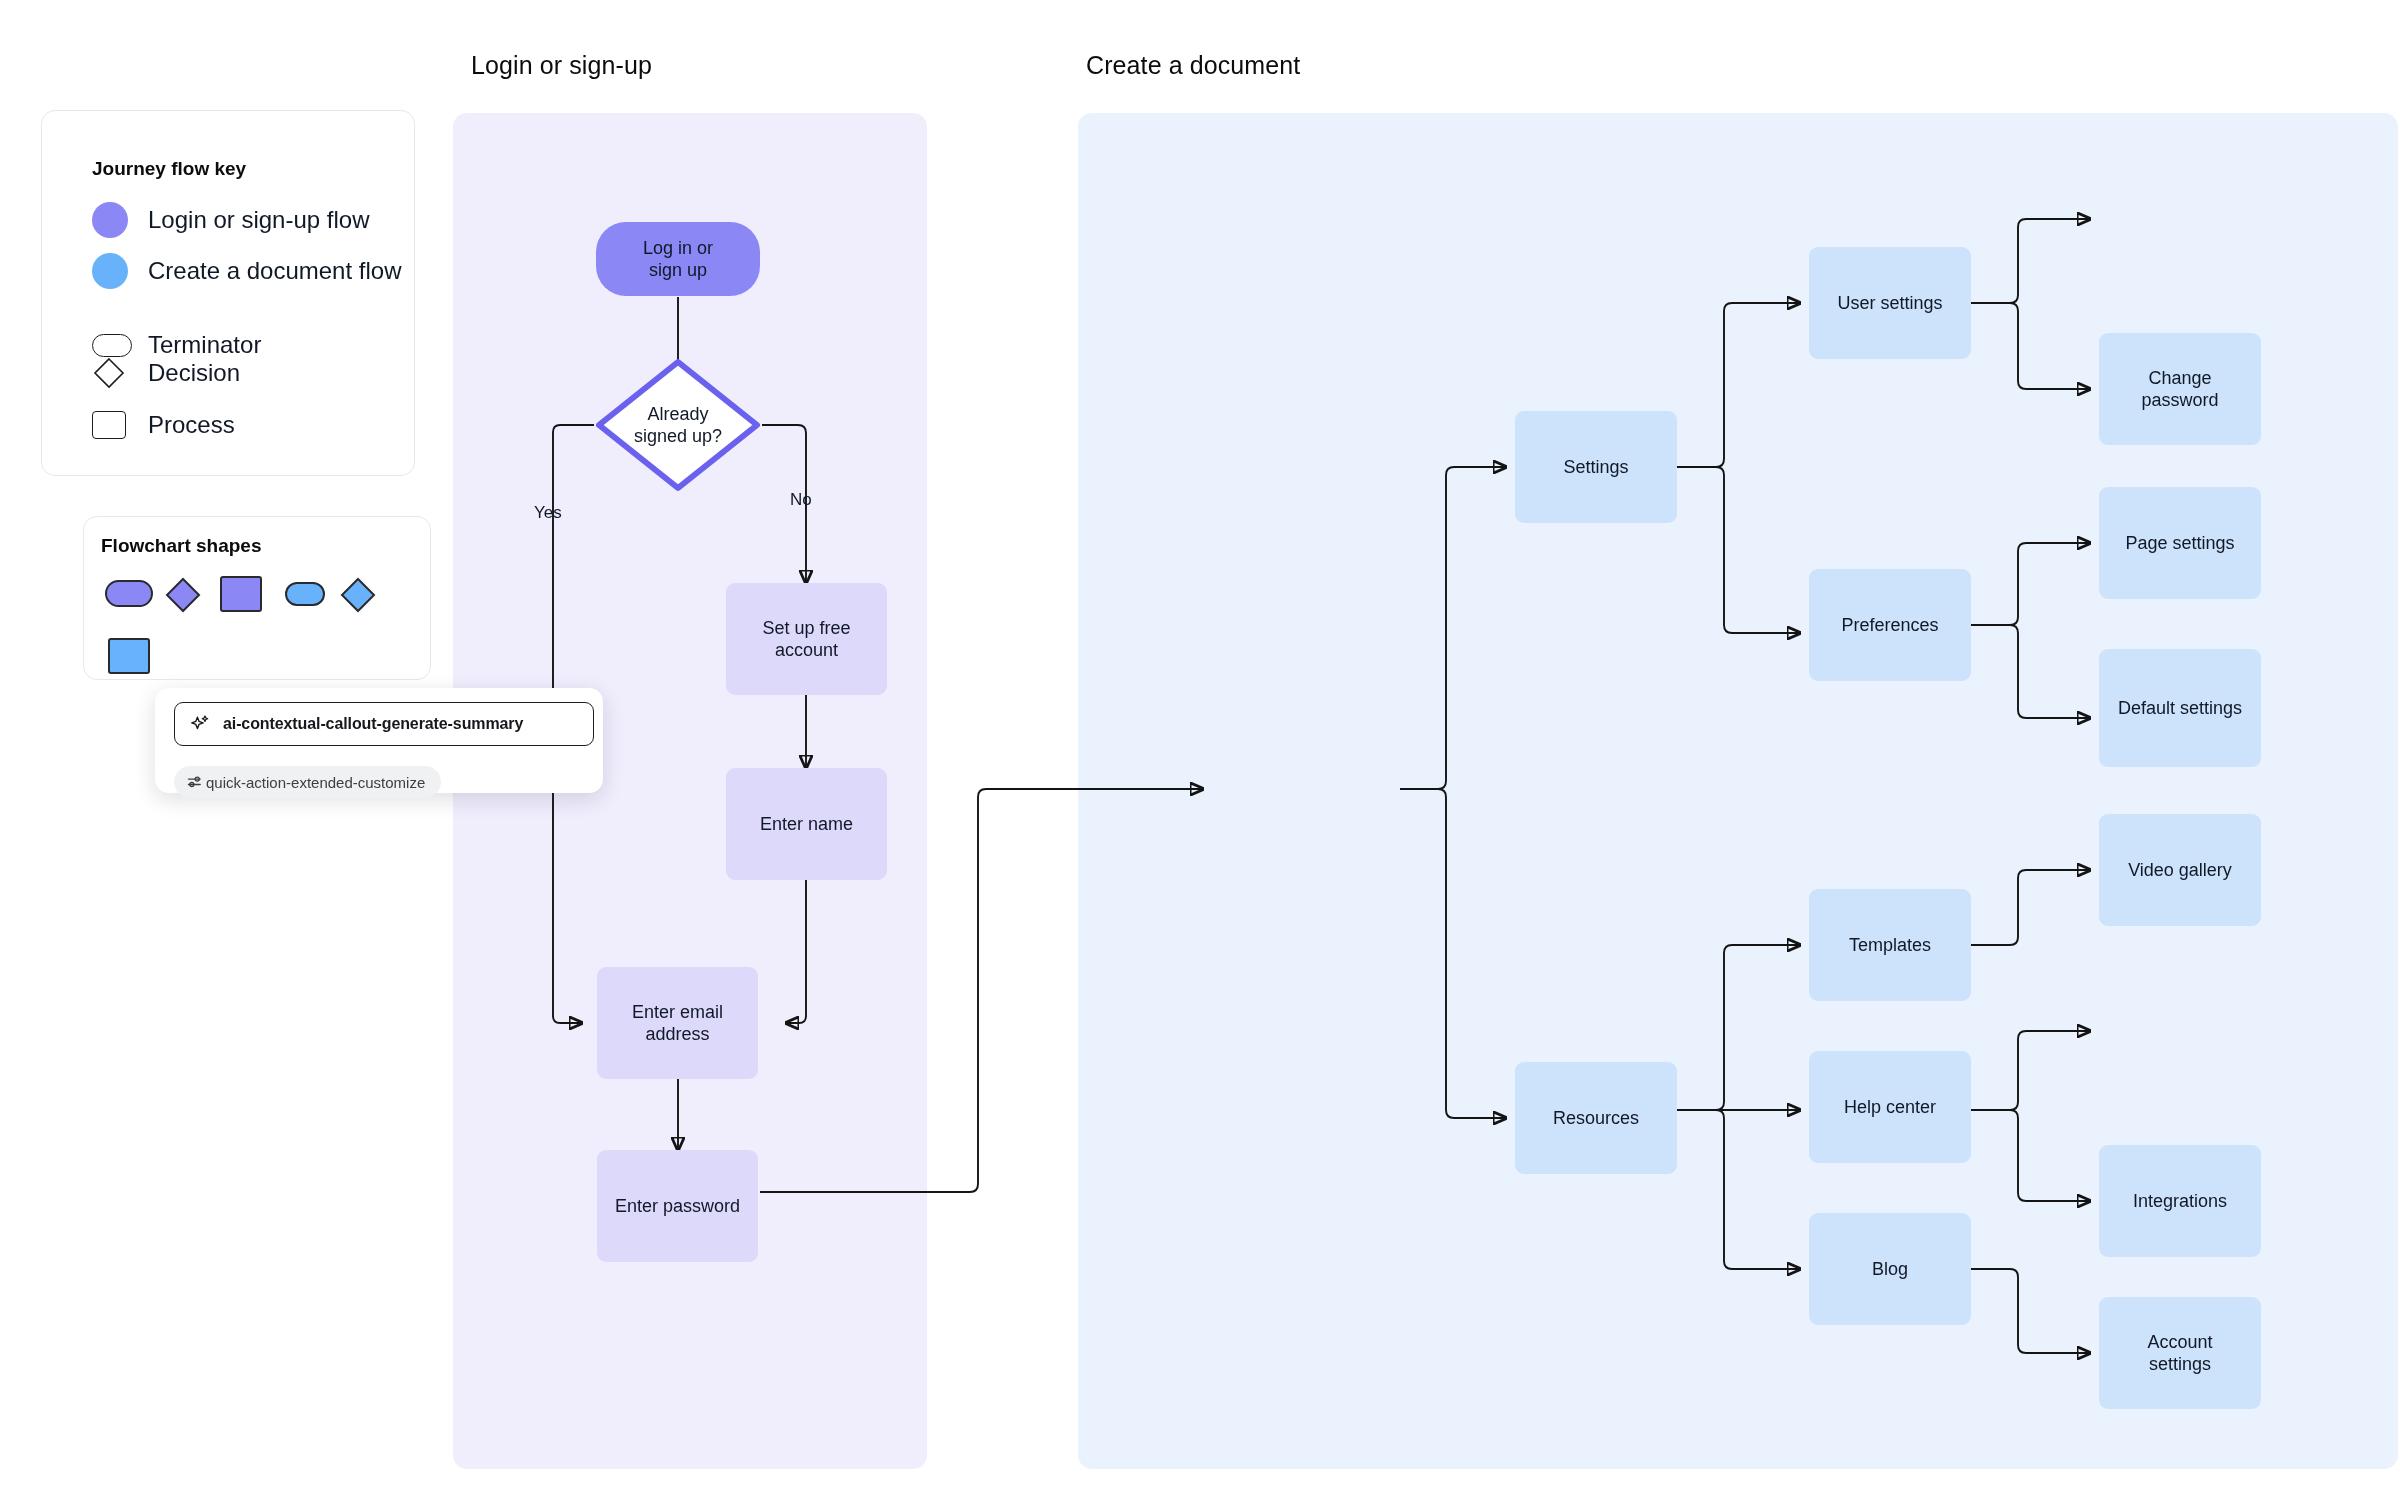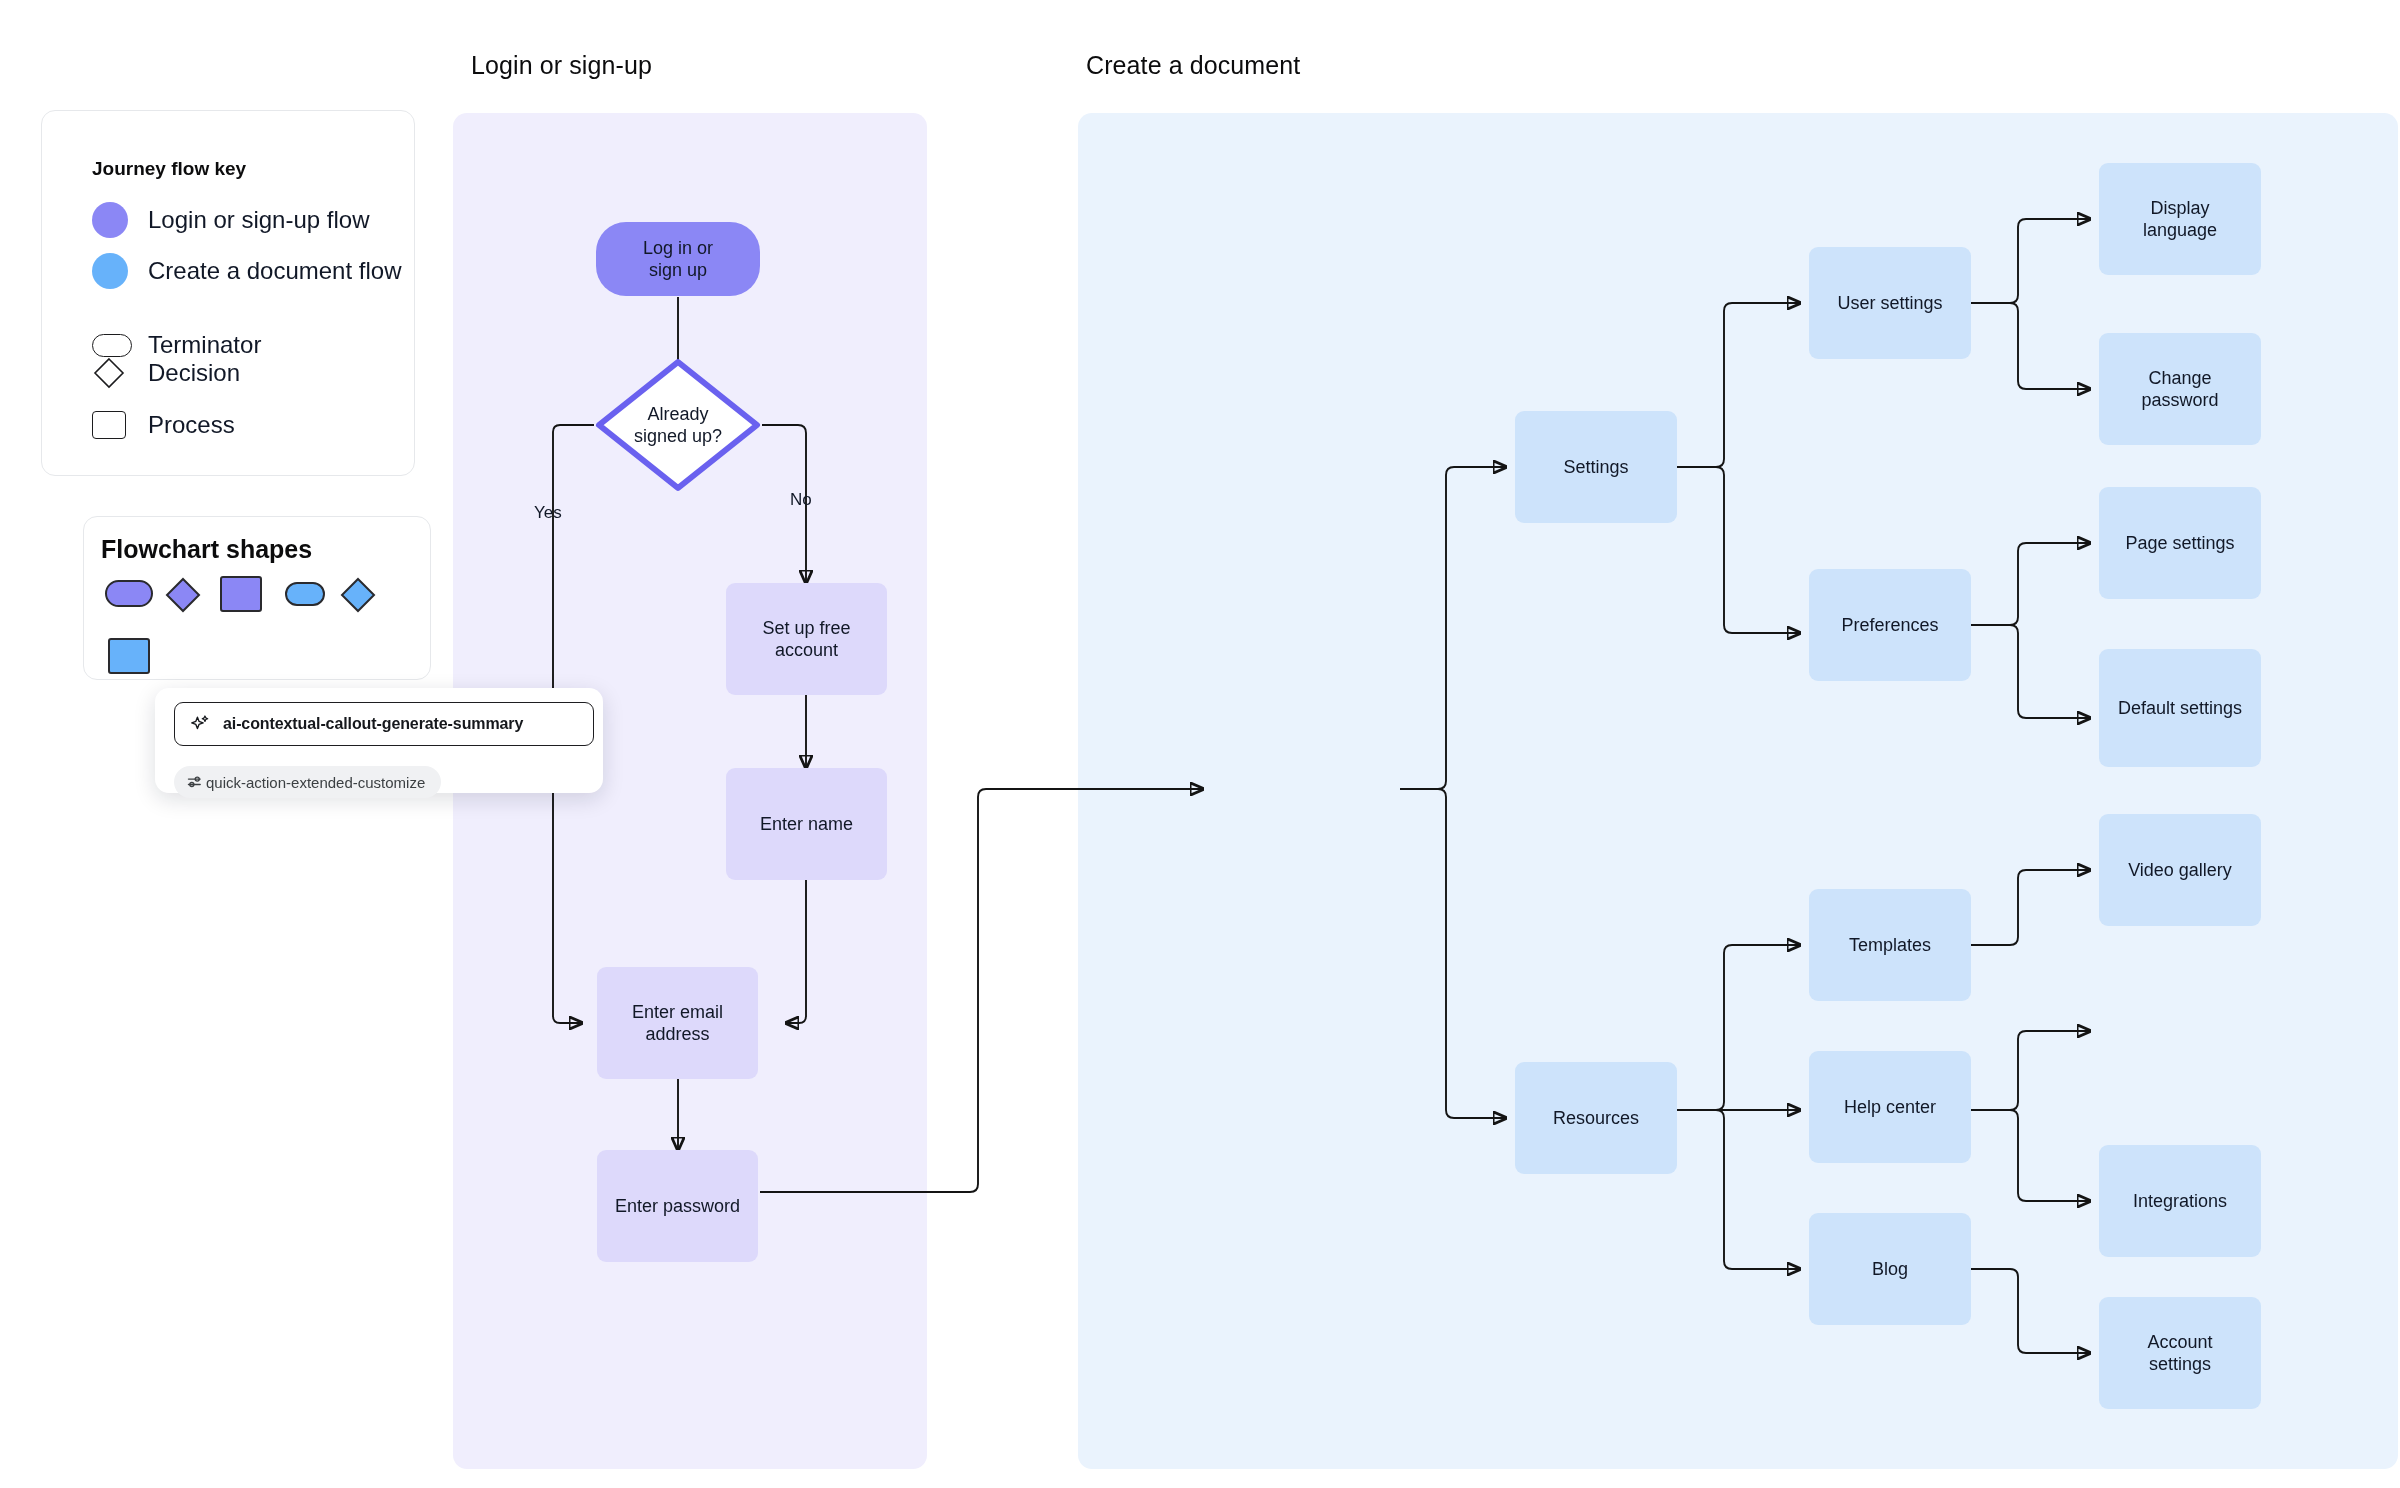--- a/index.html
+++ b/index.html
@@ -35,21 +35,21 @@
   #legend-title{position:absolute;left:92px;top:158px;font-size:19px;font-weight:bold;color:#0c0c0d;}
   .legend-row{position:absolute;left:92px;height:34px;display:flex;align-items:center;gap:0;}
   .legend-row .lg-label{position:absolute;left:56px;font-size:24px;color:#111827;white-space:nowrap;}
   .swatch-circle{width:36px;height:36px;border-radius:50%;}
   .swatch-term{width:40px;height:23px;border-radius:12px;border:1.6px solid #1c1c1e;background:#fff;box-sizing:border-box;}
   .swatch-dec{width:34px;height:34px;}
   .swatch-proc{width:34px;height:28px;border:1.6px solid #1c1c1e;border-radius:4px;background:#fff;box-sizing:border-box;}
 
   
   #shapes-card{left:83px;top:516px;width:348px;height:164px;}
-  #shapes-title{position:absolute;left:101px;top:535px;font-size:25px;font-weight:bold;color:#0c0c0d;}
+  #shapes-title{position:absolute;left:101px;top:535px;font-size:19px;font-weight:bold;color:#0c0c0d;}
   .pal{position:absolute;}
   .pal-term{width:48px;height:27px;border-radius:14px;border:2px solid #2a2a2e;box-sizing:border-box;}
   .pal-rect{width:42px;height:36px;border:2px solid #2a2a2e;border-radius:3px;box-sizing:border-box;}
   .pal-pill{width:40px;height:24px;border-radius:12px;border:2px solid #2a2a2e;box-sizing:border-box;}
 
   
   #callout{
     position:absolute;left:155px;top:688px;width:448px;height:105px;
     background:#ffffff;border-radius:14px;
     box-shadow:0 6px 22px rgba(16,24,40,.14);
@@ -227,21 +227,20 @@
   <div class="node node-process-purple" style="left:597px;top:967px;width:161px;height:112px;">Enter email<br>address</div>
   <div class="node node-process-purple" style="left:597px;top:1150px;width:161px;height:112px;">Enter password</div>
 
 
   <div class="node node-process-blue" style="left:1515px;top:411px;width:162px;height:112px;">Settings</div>
   <div class="node node-process-blue" style="left:1515px;top:1062px;width:162px;height:112px;">Resources</div>
 
   <div class="node node-process-blue" style="left:1809px;top:247px;width:162px;height:112px;">User settings</div>
   <div class="node node-process-blue" style="left:1809px;top:569px;width:162px;height:112px;">Preferences</div>
 
-  <div class="node node-process-blue" style="left:2099px;top:163px;width:162px;height:112px;">Display<br>language</div>
   <div class="node node-process-blue" style="left:2099px;top:333px;width:162px;height:112px;">Change<br>password</div>
   <div class="node node-process-blue" style="left:2099px;top:487px;width:162px;height:112px;">Page settings</div>
   <div class="node node-process-blue" style="left:2099px;top:649px;width:162px;height:118px;">Default settings</div>
 
   <div class="node node-process-blue" style="left:1809px;top:889px;width:162px;height:112px;">Templates</div>
   <div class="node node-process-blue" style="left:1809px;top:1051px;width:162px;height:112px;">Help center</div>
   <div class="node node-process-blue" style="left:1809px;top:1213px;width:162px;height:112px;">Blog</div>
 
   <div class="node node-process-blue" style="left:2099px;top:814px;width:162px;height:112px;">Video gallery</div>
   <div class="node node-process-blue" style="left:2099px;top:1145px;width:162px;height:112px;">Integrations</div>

